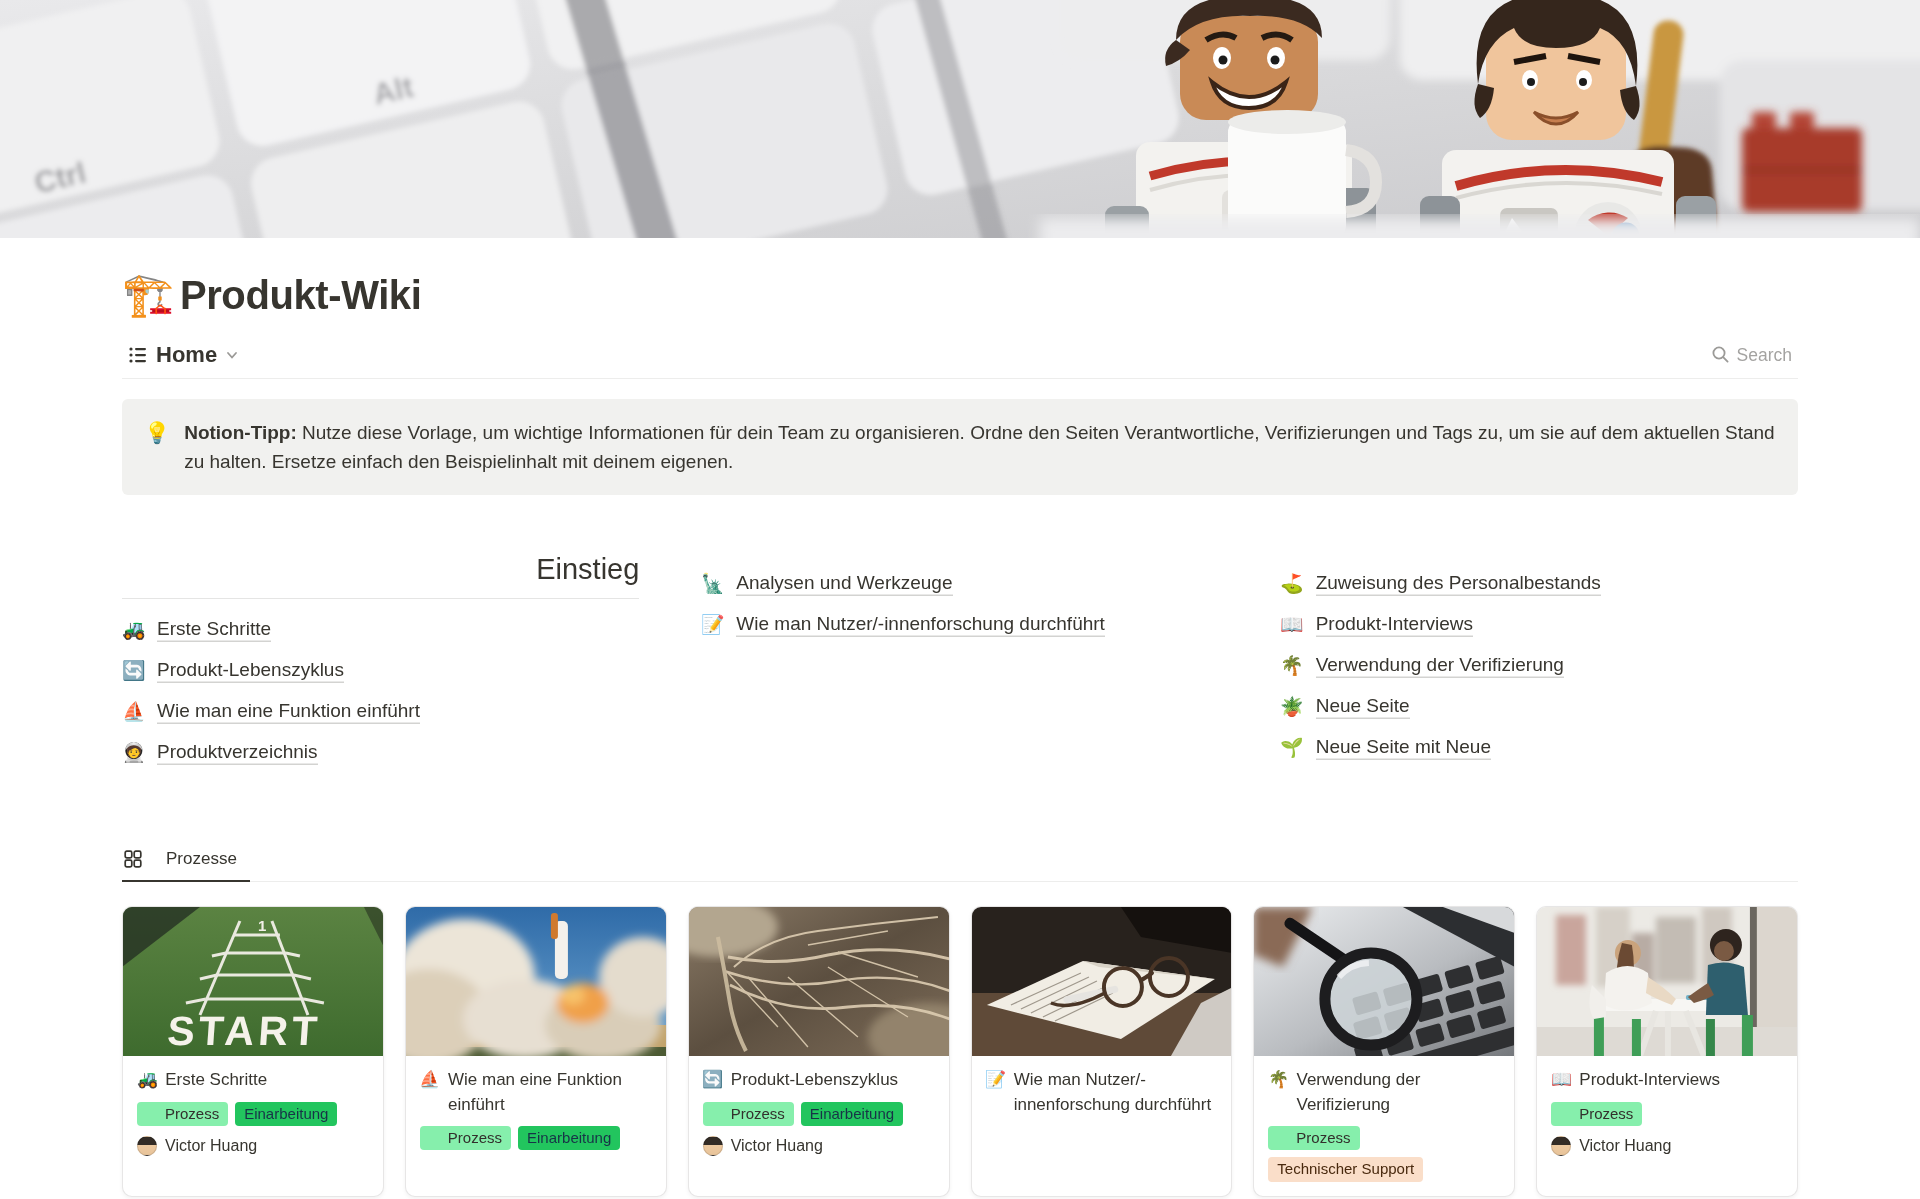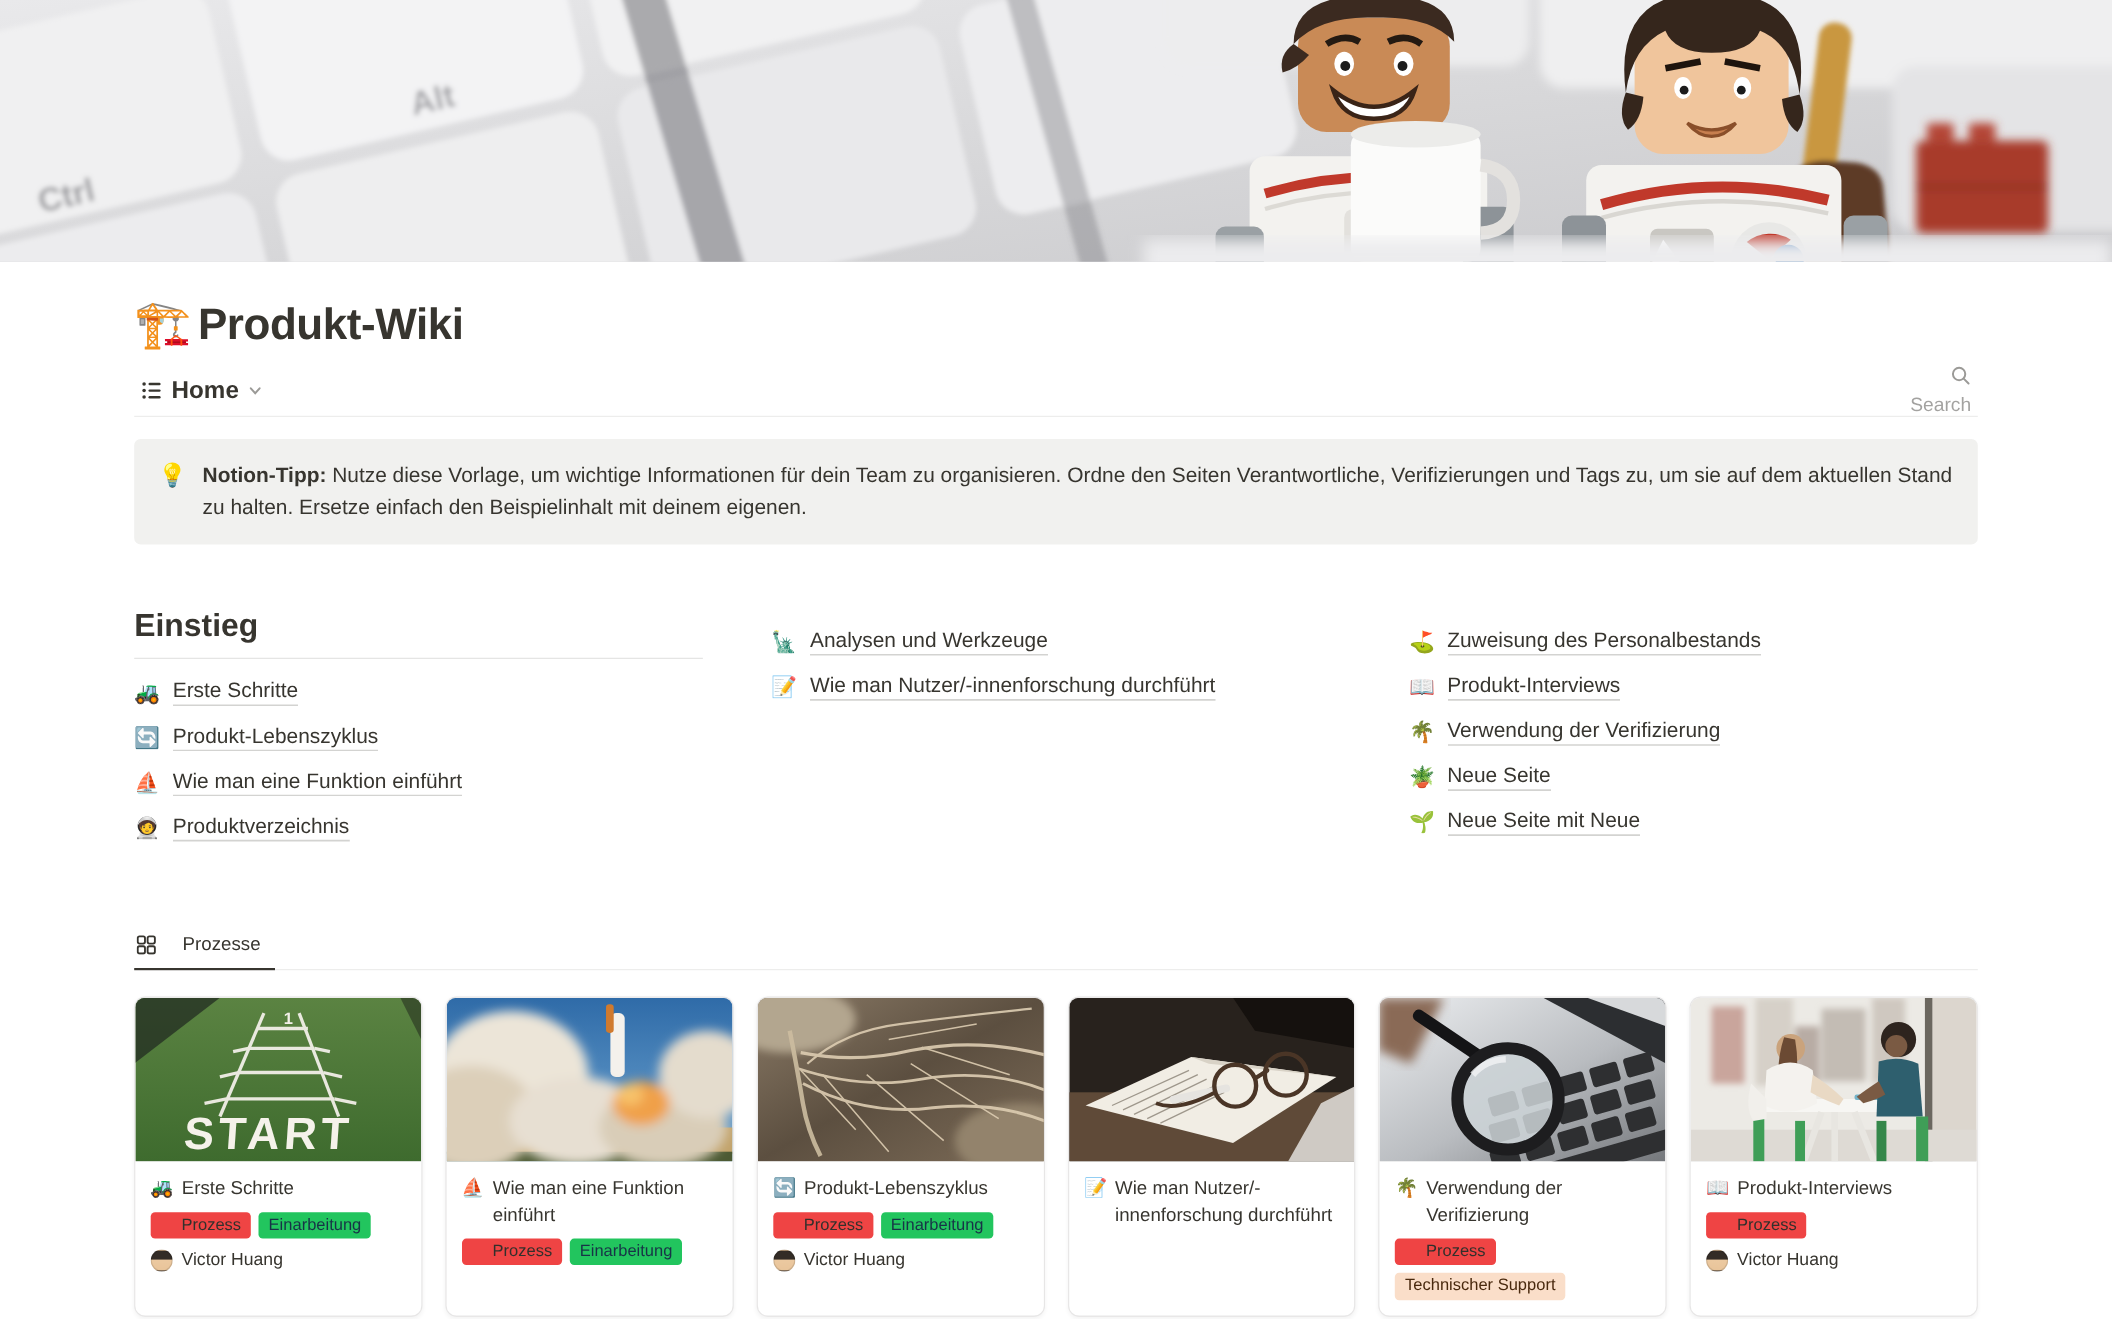--- a/index.html
+++ b/index.html
@@ -16,33 +16,33 @@
   h1.page-title { margin-top:30px; font-size:40px; font-weight:700; letter-spacing:-.4px;
     display:flex; align-items:center; line-height:1.3; }
   h1 .t-emoji { font-size:42px; margin-right:6px; }
 
   
   .navrow { margin-top:10px; height:46px; display:flex; align-items:center;
     justify-content:space-between; border-bottom:1px solid rgba(55,53,47,.09); }
   .navtab { display:flex; align-items:center; gap:8px; font-size:22px; font-weight:600;
     cursor:pointer; padding:4px 6px; border-radius:4px; }
   .navtab svg { display:block; }
-  .searchbox { display:flex; align-items:flex-end; gap:7px; color:rgba(55,53,47,.46);
-    font-size:17.5px; cursor:pointer; padding:4px 6px;flex-direction:column; }
+  .searchbox { display:flex; align-items:flex-start; gap:7px; color:rgba(55,53,47,.46);
+    font-size:17.5px; cursor:pointer; padding:4px 6px; }
 
   
   .callout { margin-top:20px; background:#f1f1ef; border-radius:6px; padding:19px 22px;
     display:flex; gap:14px; font-size:19px; line-height:1.55; }
   .callout .c-icon { font-size:21px; line-height:1.4; }
   .callout b { font-weight:700; }
 
   
   .cols { margin-top:58px; display:grid; grid-template-columns:repeat(3,1fr); column-gap:62px; }
-  .col h2 { font-size:29px; font-weight:700; padding-bottom:12px;
-    border-bottom:1px solid rgba(55,53,47,.13); }
+  .col h2 { font-size:29px; font-weight:400; padding-bottom:12px;
+    border-bottom:1px solid rgba(55,53,47,.13);text-align:right; }
   .linklist { margin-top:10px; }
   .plink { display:flex; align-items:center; gap:11px; height:41px; font-size:19px;
     cursor:pointer; width:fit-content; }
   .plink .p-emoji { font-size:19px; width:24px; text-align:center; }
   .plink .label { font-weight:500; box-shadow:inset 0 -1.5px 0 rgba(55,53,47,.22); padding-bottom:2px; }
 
   
   .gallery { margin-top:70px; }
   .gtabs { border-bottom:1px solid rgba(55,53,47,.09); }
   .gtab { display:inline-flex; align-items:center; gap:24px; font-size:17px; font-weight:500;
@@ -51,21 +51,21 @@
   .cards { margin-top:24px; display:grid; grid-template-columns:repeat(6,1fr); gap:21px; }
   .card { background:#fff; border:1px solid rgba(55,53,47,.12); border-radius:10px;
     box-shadow:0 2px 4px rgba(15,15,15,.05); overflow:hidden; cursor:pointer; }
   .card-img { height:149px; overflow:hidden; background:#eee; }
   .card-img svg { display:block; }
   .card-body { padding:12px 14px 14px; }
   .card-title { display:flex; gap:7px; font-size:17px; font-weight:500; line-height:1.42; }
   .card-title .p-emoji { flex:none; }
   .tags { margin-top:9px; display:flex; flex-wrap:wrap; gap:7px; }
   .tag { font-size:15px; line-height:1.25; padding:3px 9px; border-radius:4px; white-space:nowrap; }
-  .tag-gray   { background:#ef4444; color:#32302c;padding-left:28px; }
+  .tag-gray   { background:#86efac; color:#32302c;padding-left:28px; }
   .tag-blue   { background:#22c55e; color:#183347; }
   .tag-orange { background:#fadec9; color:#49290e; }
   .person { margin-top:10px; display:flex; align-items:center; gap:8px; font-size:16px; }
   .avatar { width:20px; height:20px; border-radius:50%; flex:none;
     background:linear-gradient(180deg,#332c26 0%,#332c26 46%,#ecc9a0 46%,#e8c49a 100%);
     border:1px solid rgba(0,0,0,.12); }
 </style>
 </head>
 <body>
 

